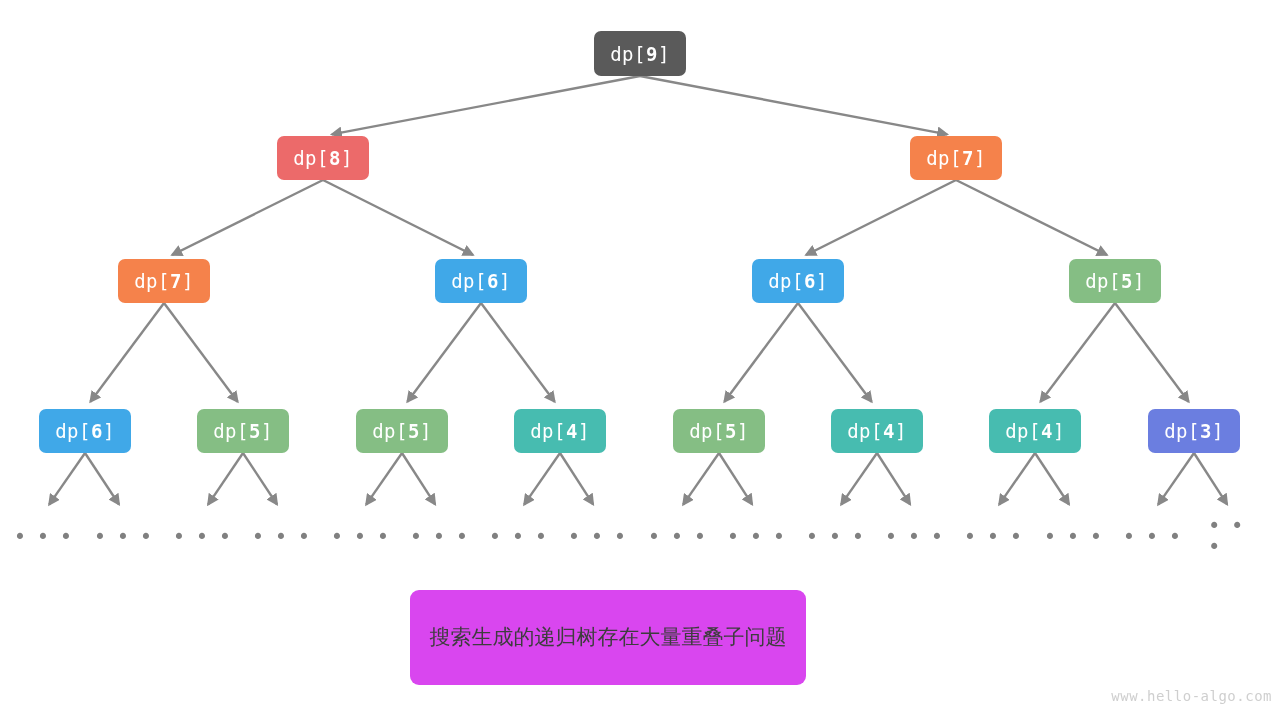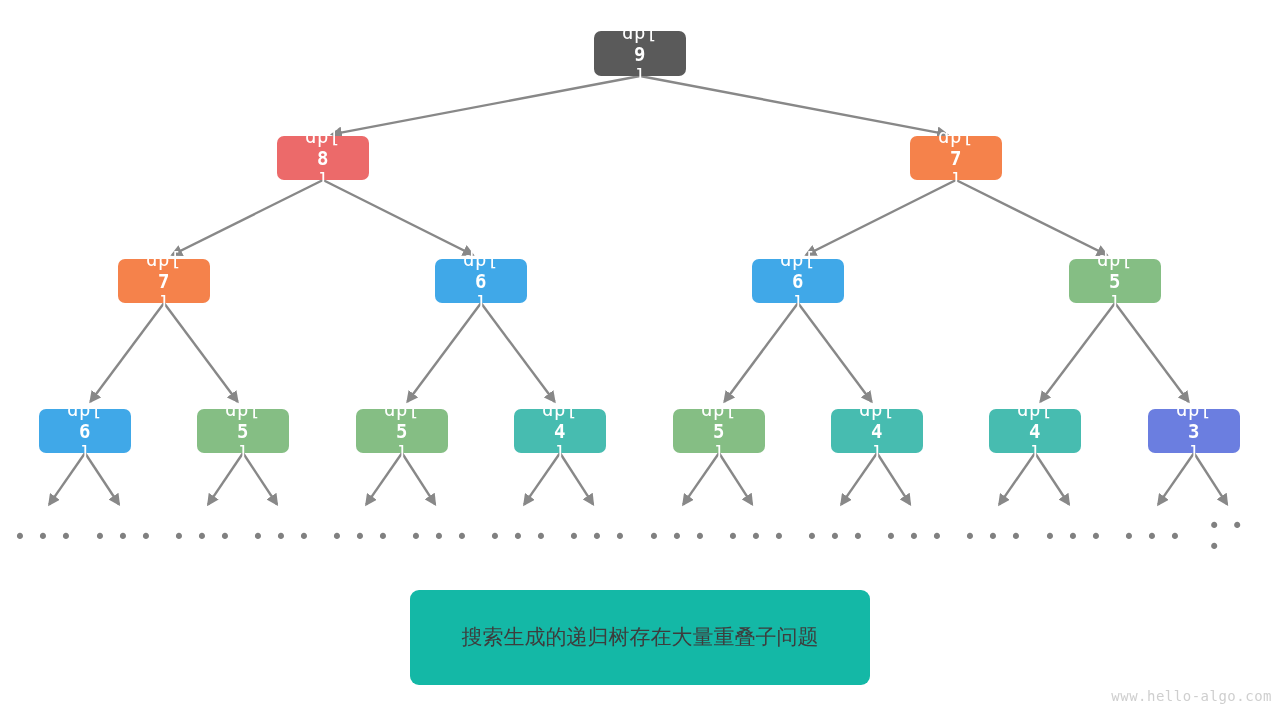--- a/index.html
+++ b/index.html
@@ -34,42 +34,41 @@
     border-radius: 7px;
     display: flex;
     align-items: center;
     justify-content: center;
     color: #ffffff;
     font-family: "DejaVu Sans Mono", monospace;
     font-size: 19px;
     letter-spacing: 0.5px;
     white-space: nowrap;
     user-select: none;
-    flex-direction: column;
   }
   .node .idx {
     font-weight: bold;
   }
   .ellipsis {
     position: absolute;
     color: #808080;
     font-family: "DejaVu Sans", sans-serif;
     font-size: 21px;
     letter-spacing: 2px;
     line-height: 1;
     transform: translate(-50%, -50%);
     user-select: none;
   }
   #caption-box {
     position: absolute;
     left: 410px;
     top: 590px;
-    width: 460px;
+    width: 396px;
     height: 95px;
-    background: #14b8a6;
+    background: #d946ef;
     border-radius: 9px;
     display: flex;
     flex-direction: column;
     align-items: center;
     justify-content: center;
     gap: 18px;
   }
   .caption-line {
     color: #3d3d3d;
     font-family: "DejaVu Sans", sans-serif;

